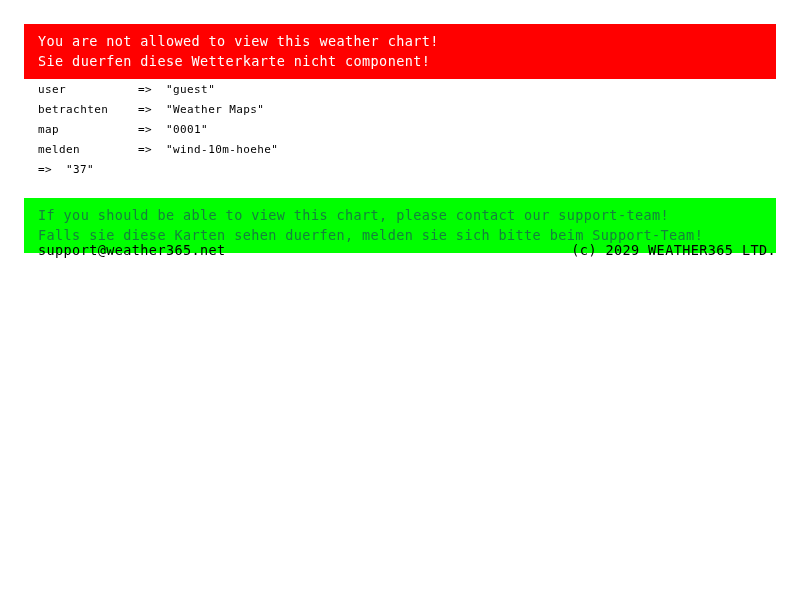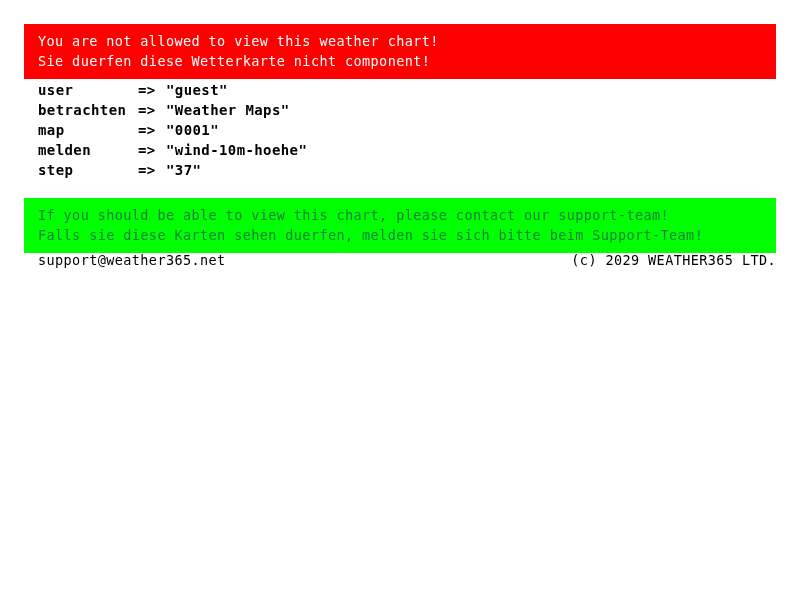--- a/index.html
+++ b/index.html
@@ -51,40 +51,39 @@
     color: #ffffff;
   }
   .params {
     position: absolute;
     left: 38px;
     top: 80px;
   }
   .param-row {
     display: flex;
     line-height: 20px;
-    font-size: 14px;
+    font-size: 11px;
     letter-spacing: 0.4px;
     white-space: pre;
-    font-weight: bold;
   }
   .param-key {
     width: 100px;
     display: inline-block;
   }
   .param-arrow {
     width: 28px;
     display: inline-block;
   }
   .param-val {
     display: inline-block;
   }
   .footer {
     position: absolute;
     left: 38px;
-    top: 250px;
+    top: 240px;
     width: 738px;
     display: flex;
     justify-content: space-between;
     font-size: 13.5px;
     letter-spacing: 0.4px;
     line-height: 20px;
     white-space: pre;
     gap: 36px;
   }
 </style>
@@ -113,21 +112,20 @@
       <span class="param-key">map</span>
       <span class="param-arrow">=&gt;</span>
       <span class="param-val">"0001"</span>
     </div>
     <div class="param-row">
       <span class="param-key">melden</span>
       <span class="param-arrow">=&gt;</span>
       <span class="param-val">"wind-10m-hoehe"</span>
     </div>
     <div class="param-row">
-      <span class="param-key">step</span>
       <span class="param-arrow">=&gt;</span>
       <span class="param-val">"37"</span>
     </div>
   </div>
 
   <div class="banner banner-ok">
     <div class="banner-line">If you should be able to view this chart, please contact our support-team!</div>
     <div class="banner-line">Falls sie diese Karten sehen duerfen, melden sie sich bitte beim Support-Team!</div>
   </div>
 

